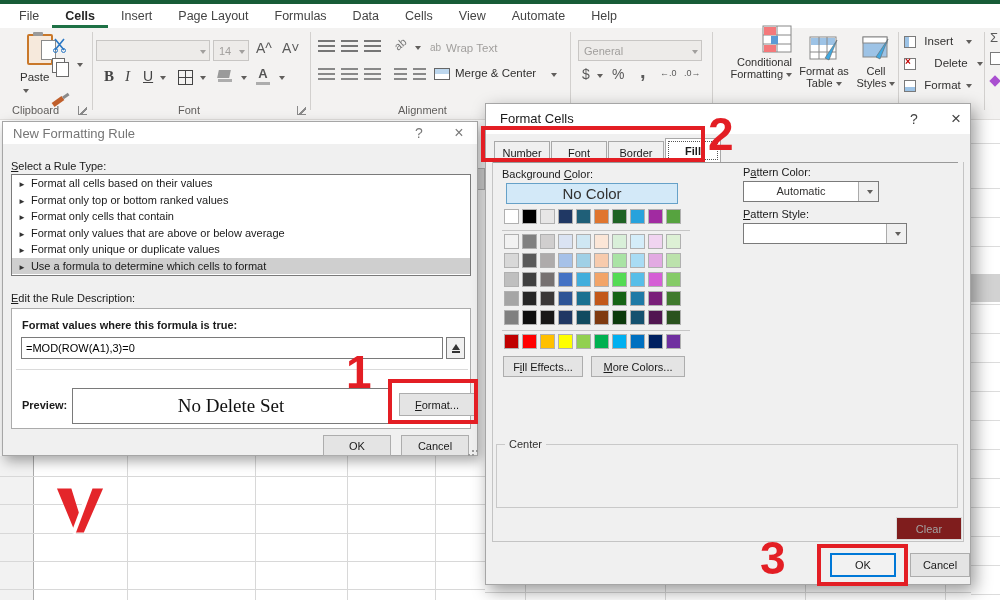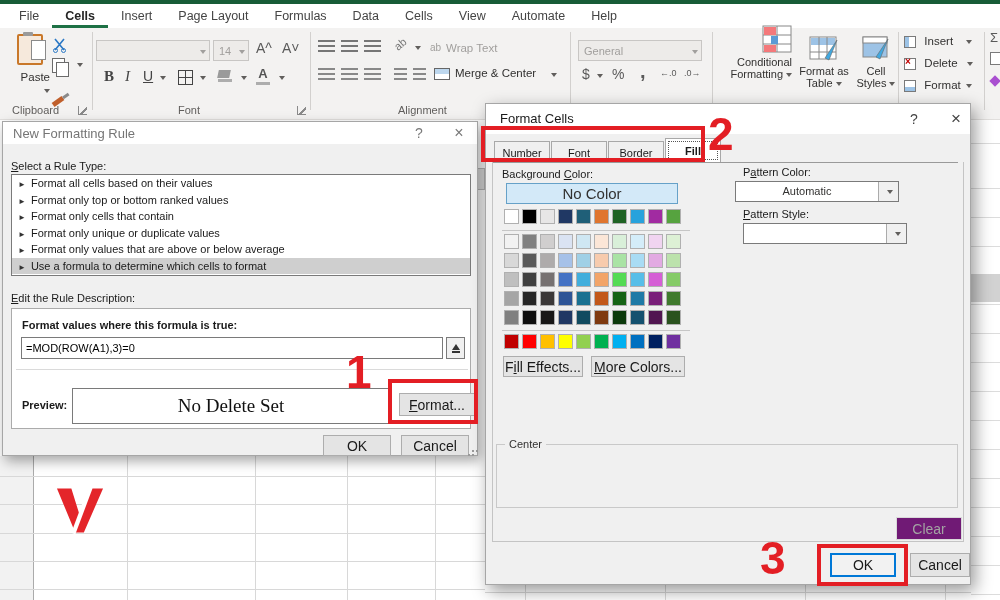--- a/index.html
+++ b/index.html
@@ -72,23 +72,23 @@
   .bold{font-weight:bold;}
   .listbox{background:#fff;border:1px solid #7a7a7a;box-sizing:border-box;overflow:hidden;}
   .rule-item{height:16.5px;line-height:16.5px;font-size:11px;padding-left:6px;white-space:nowrap;color:#1a1a1a;}
   .rule-item.active{background:#CFCFCF;}
   .rule-item .arr{font-size:8px;color:#333;margin-right:5px;}
   .groupbox{background:#fff;border:1px solid #ABABAB;box-sizing:border-box;}
   .txtin{border:1px solid #7a7a7a;background:#fff;font-family:"Liberation Sans",sans-serif;font-size:11px;padding:0 4px;box-sizing:border-box;}
   .collapse-btn{border:1px solid #7a7a7a;background:#F0F0F0;display:flex;flex-direction:column;align-items:center;justify-content:center;box-sizing:border-box;}
   .up-tri{width:0;height:0;border-left:4px solid transparent;border-right:4px solid transparent;border-bottom:6px solid #333;}
   .up-bar{width:8px;height:2px;background:#333;margin-top:1px;}
-  .btn{background:#E4E4E4;border:1px solid #ADADAD;font-size:14px;text-align:left;box-sizing:border-box;display:flex;align-items:center;justify-content:center;color:#1a1a1a;}
+  .btn{background:#E4E4E4;border:1px solid #ADADAD;font-size:11px;text-align:left;box-sizing:border-box;display:flex;align-items:center;justify-content:center;color:#1a1a1a;}
   .btn.default{background:#F2F2F2;border:2px solid #0078D7;}
-  .btn.disabled{background:#701a75;border-color:#D9D9D9;color:#A3A3A3;}
+  .btn.disabled{background:#7f1d1d;border-color:#D9D9D9;color:#A3A3A3;}
   .preview-box{background:#fff;border:1px solid #7a7a7a;box-sizing:border-box;text-align:center;
     font-family:"Liberation Serif","DejaVu Serif",serif;font-size:19px;color:#111;}
   .grip{right:3px;bottom:3px;width:2px;height:2px;background:#9a9a9a;box-shadow:-4px 4px 0 #9a9a9a,0 4px 0 #9a9a9a,4px 0 0 #9a9a9a;}
 
   
   .tabstrip{left:8px;top:34px;display:flex;align-items:flex-end;height:25px;}
   .fctab{height:22px;line-height:22px;text-align:center;font-size:11px;background:#F0F0F0;border:1px solid #A8A8A8;border-bottom:none;box-sizing:border-box;margin-right:1px;color:#1a1a1a;margin-top:36px;}
   .fctab.active{height:25px;line-height:25px;background:#fff;outline:1px dotted #555;outline-offset:-4px;font-weight:bold;}
   .tabline{left:6px;top:58px;width:466px;height:1px;background:#9a9a9a;}
   .pagebox{left:6px;top:58px;width:472px;height:380px;border:1px solid #C4C4C4;border-top:none;box-sizing:border-box;}
@@ -150,21 +150,21 @@
 
   <div class="abs ribbon-body"></div>
 
   <div class="abs rsep" style="left:92px"></div>
   <div class="abs rsep" style="left:310px"></div>
   <div class="abs rsep" style="left:570px"></div>
   <div class="abs rsep" style="left:712px"></div>
   <div class="abs rsep" style="left:898px"></div>
   <div class="abs rsep" style="left:984px"></div>
 
-  <div class="abs" style="left:10px;top:34px;width:40px;text-align:right">
+  <div class="abs" style="left:20px;top:34px;width:40px;text-align:left">
     <div class="clipicon" style="margin:0 auto"></div>
     <div style="font-size:11.5px;color:#323130;margin-top:6px">Paste</div>
     <span class="chev"></span>
   </div>
   <svg class="abs" style="left:52px;top:38px" width="15" height="15">
     <path d="M3 1 L12 12 M12 1 L3 12" stroke="#2B78C5" stroke-width="1.6" fill="none"></path>
     <circle cx="3.5" cy="12.5" r="2" stroke="#2B78C5" fill="none"></circle>
       <circle cx="11.5" cy="12.5" r="2" stroke="#2B78C5" fill="none"></circle>
   </svg>
   <div class="abs pagelike" style="left:52px;top:58px"></div>
@@ -265,21 +265,21 @@
     <div style="font-size:11px;color:#323130"><span>Styles</span><span class="chev"></span></div>
   </div>
 
   <div class="abs" style="left:904px;top:34px">
     <span class="gridico ins" style="display:inline-block;vertical-align:middle"></span>
     <span style="font-size:11.5px;margin-left:5px">Insert</span>
     <span class="chev" style="margin-left:10px"></span>
   </div>
   <div class="abs" style="left:904px;top:56px">
     <span class="gridico del" style="display:inline-block;vertical-align:middle"></span>
-    <span style="font-size:11.5px;margin-left:5px">Delete</span>
+    <span style="font-size:11.5px;margin-left:15px">Delete</span>
     <span class="chev" style="margin-left:6px"></span>
   </div>
   <div class="abs" style="left:904px;top:78px">
     <span class="gridico fmt" style="display:inline-block;vertical-align:middle"></span>
     <span style="font-size:11.5px;margin-left:5px">Format</span>
     <span class="chev" style="margin-left:2px"></span>
   </div>
 
   <div class="abs ric" style="left:990px;top:30px;font-size:13px">Σ</div>
   <div class="abs" style="left:990px;top:52px;width:11px;height:11px;border:1px solid #7a7a7a;background:#fff"></div>
@@ -329,23 +329,23 @@
     <div class="abs lbl" style="left:8px;top:38px"><span></span><u>S</u><span>elect a Rule Type:</span></div>
 
     <div class="abs listbox" style="left:8px;top:52px;width:460px;height:102px">
 
         <div class="rule-item"><span class="arr">►</span><span>Format all cells based on their values</span></div>
 
         <div class="rule-item"><span class="arr">►</span><span>Format only top or bottom ranked values</span></div>
 
         <div class="rule-item"><span class="arr">►</span><span>Format only cells that contain</span></div>
 
+        <div class="rule-item"><span class="arr">►</span><span>Format only values that are above or below average</span></div>
+
         <div class="rule-item"><span class="arr">►</span><span>Format only unique or duplicate values</span></div>
-
-        <div class="rule-item"><span class="arr">►</span><span>Format only values that are above or below average</span></div>
 
         <div class="rule-item active"><span class="arr">►</span><span>Use a formula to determine which cells to format</span></div>
       </div>
 
     <div class="abs lbl" style="left:8px;top:170px"><span></span><u>E</u><span>dit the Rule Description:</span></div>
 
     <div class="abs groupbox" style="left:8px;top:186px;width:460px;height:121px">
       <div class="abs lbl bold" style="left:10px;top:10px">Format values where this formula is true:</div>
       <input class="abs txtin" style="left: 9px; top: 28px; width: 422px; height: 22px;" readonly="" value="=MOD(ROW(A1),3)=0">
       <div class="abs collapse-btn" style="left:434px;top:28px;width:19px;height:22px">
@@ -479,21 +479,21 @@
       </div>
 
     <div class="abs btn" style="left:17px;top:252px;width:80px;height:21px">
         <span><span>F</span><u>i</u><span>ll Effects...</span></span>
       </div>
     <div class="abs btn" style="left:105px;top:252px;width:94px;height:21px">
         <span><span></span><u>M</u><span>ore Colors...</span></span>
       </div>
 
     <div class="abs lbl" style="left:257px;top:62px"><span>P</span><u>a</u><span>ttern Color:</span></div>
-    <div class="abs dcombo" style="left:249px;top:77px;width:164px;height:21px">
+    <div class="abs dcombo" style="left:257px;top:77px;width:136px;height:21px">
       <span class="val">Automatic</span>
       <span class="arrow">
           <span class="chev"></span>
         </span>
     </div>
     <div class="abs lbl" style="left:257px;top:104px"><span></span><u>P</u><span>attern Style:</span></div>
     <div class="abs dcombo" style="left:257px;top:119px;width:164px;height:21px">
       <span class="val"></span>
       <span class="arrow">
           <span class="chev"></span>

